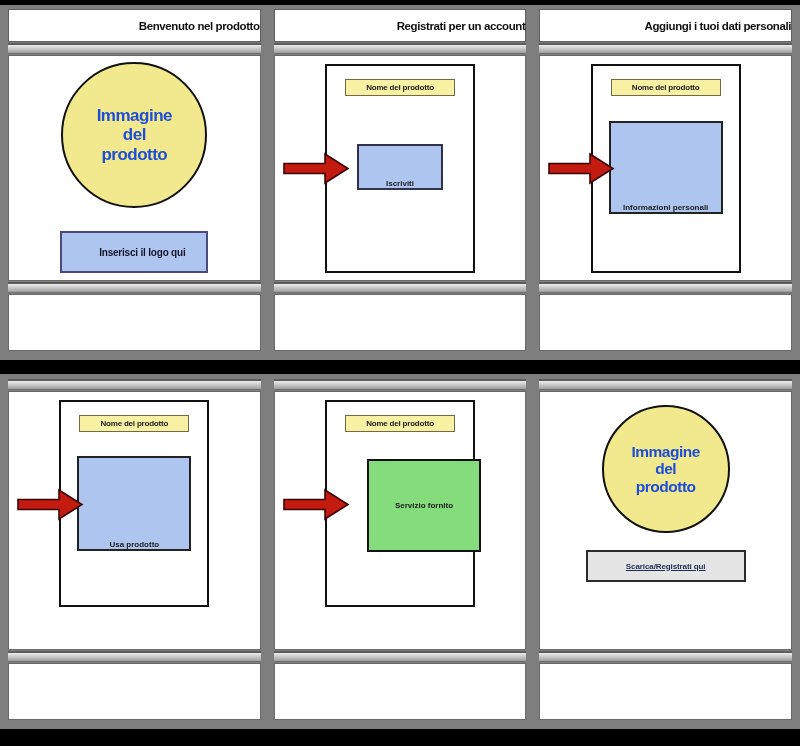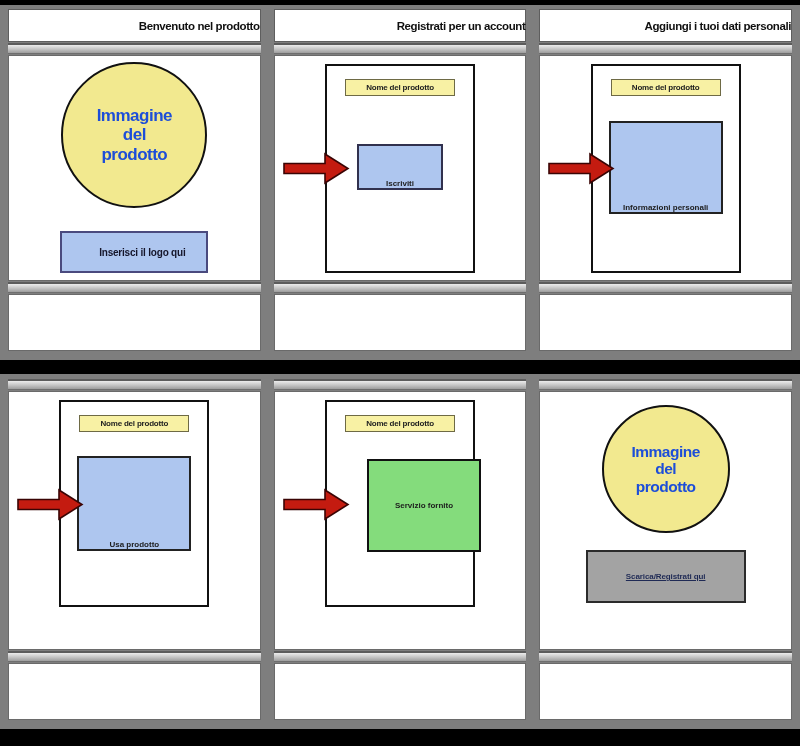--- a/index.html
+++ b/index.html
@@ -132,22 +132,22 @@
   .p1-logo{
     margin:23px auto 0 auto;
     width:148px;height:42px;
     background:#aec6ef;border:2px solid #4a4a7e;
     display:flex;align-items:center;justify-content:center;
     box-sizing:border-box;
   }
   .p1-logo span{font-weight:bold;font-size:10px;letter-spacing:-0.2px;color:#15152a;padding-left:16px;}
   .p6-cta{
     margin:17px auto 0 auto;
-    width:160px;height:53px;
-    background:#a3a3a3;border:2px solid #2b2b2b;
+    width:160px;height:32px;
+    background:#e5e5e5;border:2px solid #2b2b2b;
     display:flex;align-items:center;justify-content:center;
     box-sizing:border-box;
   }
   .p6-cta span{
     font-weight:bold;font-size:8px;letter-spacing:-0.1px;
     color:#1f2a55;text-decoration:underline;
   }
   .circle-wrap{display:flex;flex-direction:column;height:100%;}
 </style>
 </head>

